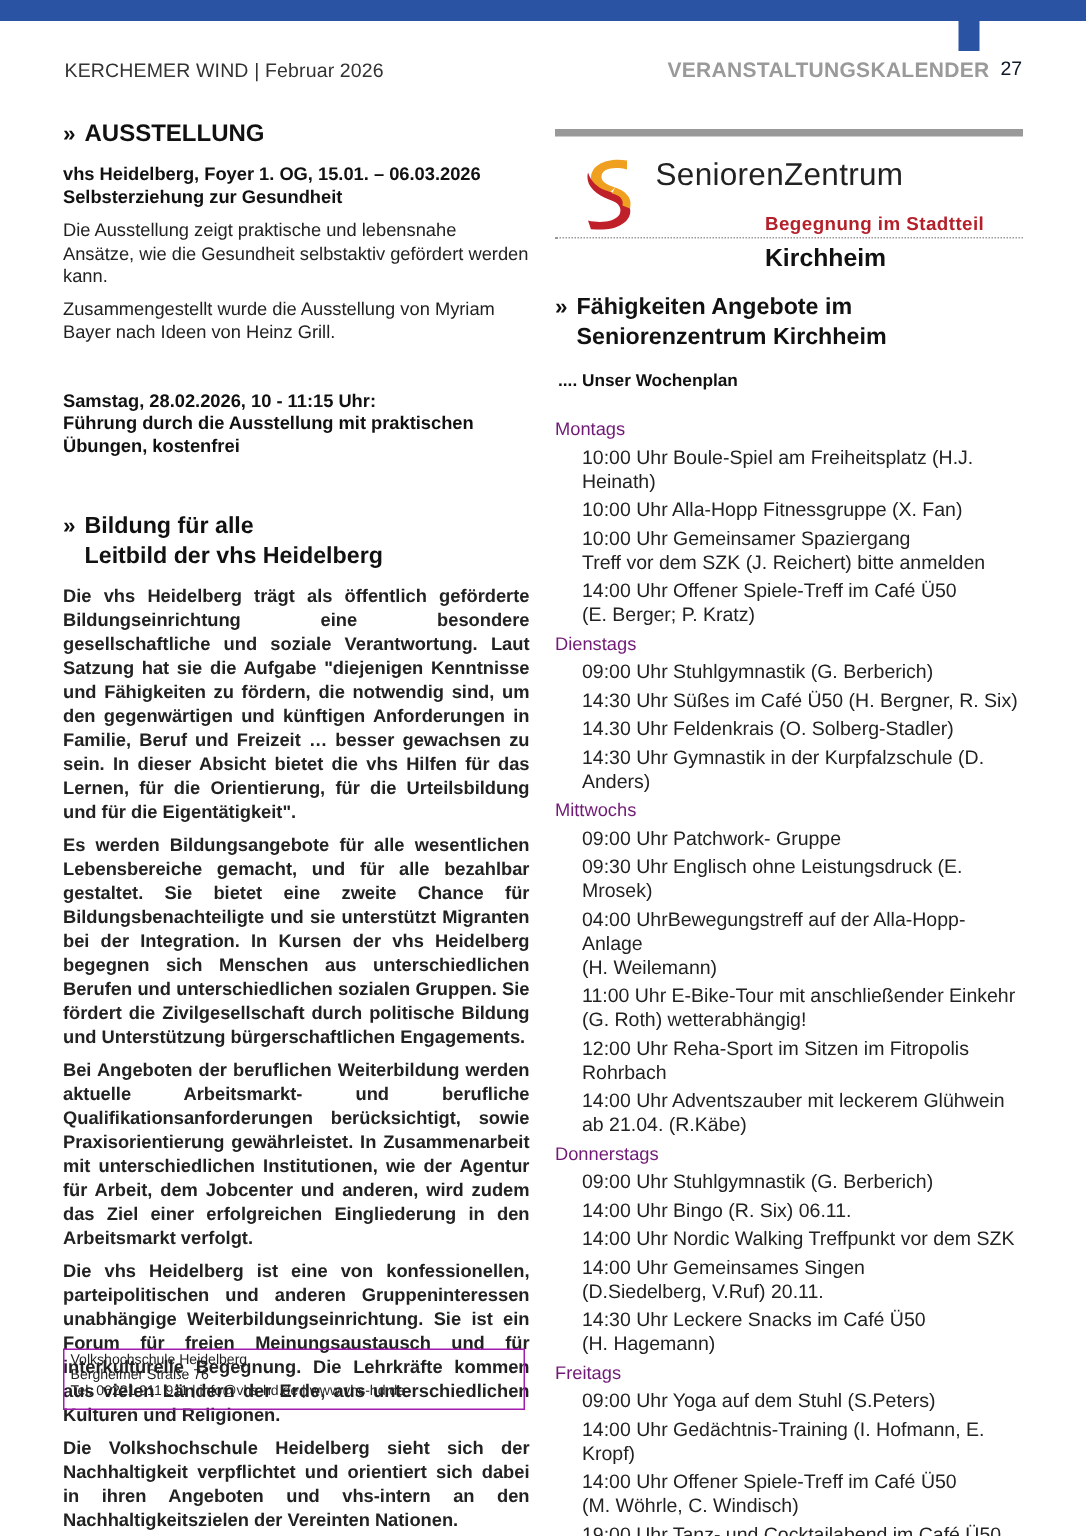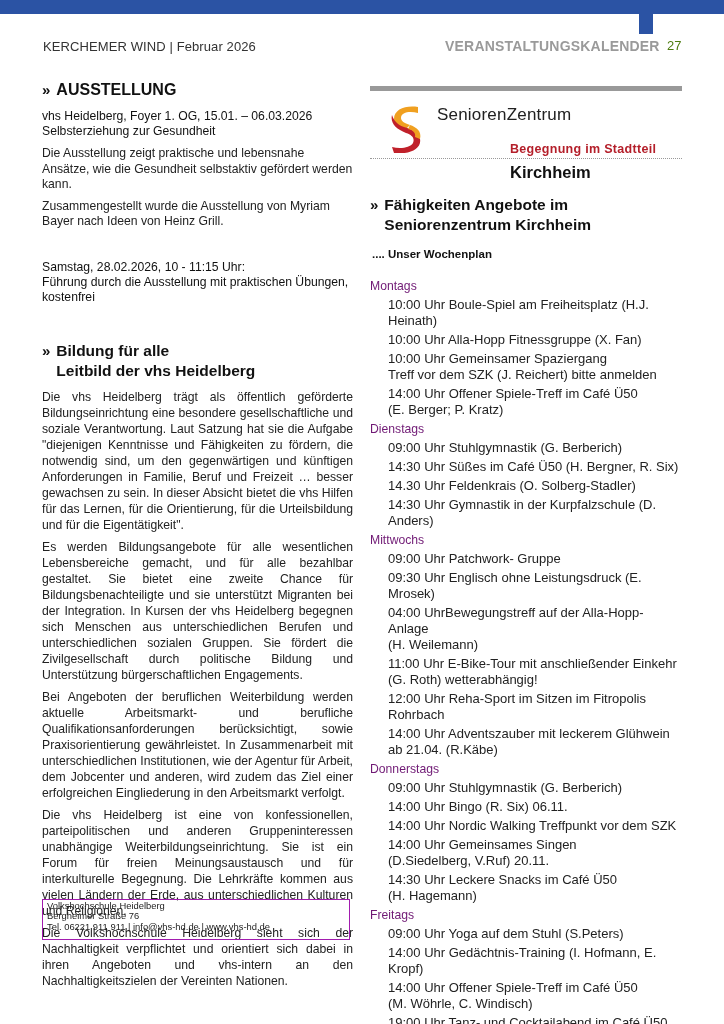--- a/index.html
+++ b/index.html
@@ -2,40 +2,40 @@
 <html><head>
 <meta charset="utf-8">
 <style>
   html, body { margin: 0; padding: 0; background: #ffffff; }
   body { width: 724px; height: 1024px; position: relative; overflow: hidden;
          font-family: "Liberation Sans", sans-serif; color: #222; }
   .topbar { position: absolute; left: 0; top: 0; width: 724px; height: 14px; background: #2b53a4; }
   .toptab { position: absolute; left: 639px; top: 0; width: 14px; height: 34px; background: #2b53a4; }
   .hdr-left { position: absolute; left: 43px; top: 39px; font-size: 13px; color: #333; letter-spacing: 0.1px; }
   .hdr-right { position: absolute; left: 445px; top: 38px; font-size: 14px; font-weight: bold; color: #9a9a9a; letter-spacing: 0.2px; }
-  .hdr-page { position: absolute; left: 667px; top: 38px; font-size: 13px; color: #4d7c0f; }
+  .hdr-page { position: absolute; left: 667px; top: 38px; font-size: 13px; color: #0f172a; }
 
   .col-left { position: absolute; left: 42px; top: 80px; width: 311px; }
   .col-right { position: absolute; left: 370px; top: 86px; width: 312px; }
 
   .h-sec { font-weight: bold; font-size: 15.5px; color: #111; display: flex; align-items: flex-start; }
   .h-sec .raquo { font-size: 15px; margin-right: 6px; margin-top: 1px; }
   .h-sec .tt { line-height: 20px; }
   .h-aus { font-size: 16px; margin-bottom: 9px; }
-  .bold-p { font-weight: normal; font-size: 12.2px; line-height: 15px; color: #111; margin: 0 0 7px 0; }
+  .bold-p { font-weight: bold; font-size: 12.2px; line-height: 15px; color: #111; margin: 0 0 7px 0; }
   .p { font-size: 12.2px; line-height: 15.5px; color: #222; margin: 0 0 6px 0; }
-  .just { text-align: justify; font-size: 12.2px; line-height: 16px; margin: 0 0 6px 0; color: #222; }
+  .just { text-align: justify; font-size: 12.2px; line-height: 16px; margin: 0 0 6px 0; color: #222; font-weight: bold; }
   .gap { height: 20px; }
 
   .addr-box { position: absolute; left: 42px; top: 899px; width: 308px; height: 41px; border: 1px solid #a21caf; padding: 1px 4px; box-sizing: border-box; font-size: 9.4px; line-height: 10.3px; color: #222; }
 
   .logo-rule-top { height: 5px; background: #999; margin: 0 0 0 0; }
   .logo { position: relative; height: 64px; }
   .logo svg { position: absolute; left: 18px; top: 12px; }
-  .logo .l1 { position: absolute; left: 67px; top: 14px; font-size: 17px; color: #222; letter-spacing: 0.2px; text-align: center; }
+  .logo .l1 { position: absolute; left: 67px; top: 14px; font-size: 21px; color: #222; letter-spacing: 0.2px; text-align: center; }
   .logo .l2 { position: absolute; left: 140px; top: 32px; font-size: 16.5px; font-weight: bold; color: #111; margin-top: 40px; }
   .logo .l3 { position: absolute; left: 140px; top: 51px; font-size: 12.5px; font-weight: bold; color: #b41f2a; letter-spacing: 0.3px; }
   .logo-rule-bot { border-bottom: 1px dotted #999; margin-top: 3px; }
 
   .h-reg { margin-top: 36px; font-size: 15.5px; }
   .sub { font-weight: bold; font-size: 11.5px; margin: 13px 0 18px 2px; color: #111; }
   .day { font-size: 12.2px; line-height: 16px; margin: 0 0 3px 0; color: #701a75; }
   .ev { font-size: 13px; line-height: 16px; margin: 0 0 3px 18px; color: #222; }
 </style>
 </head>

